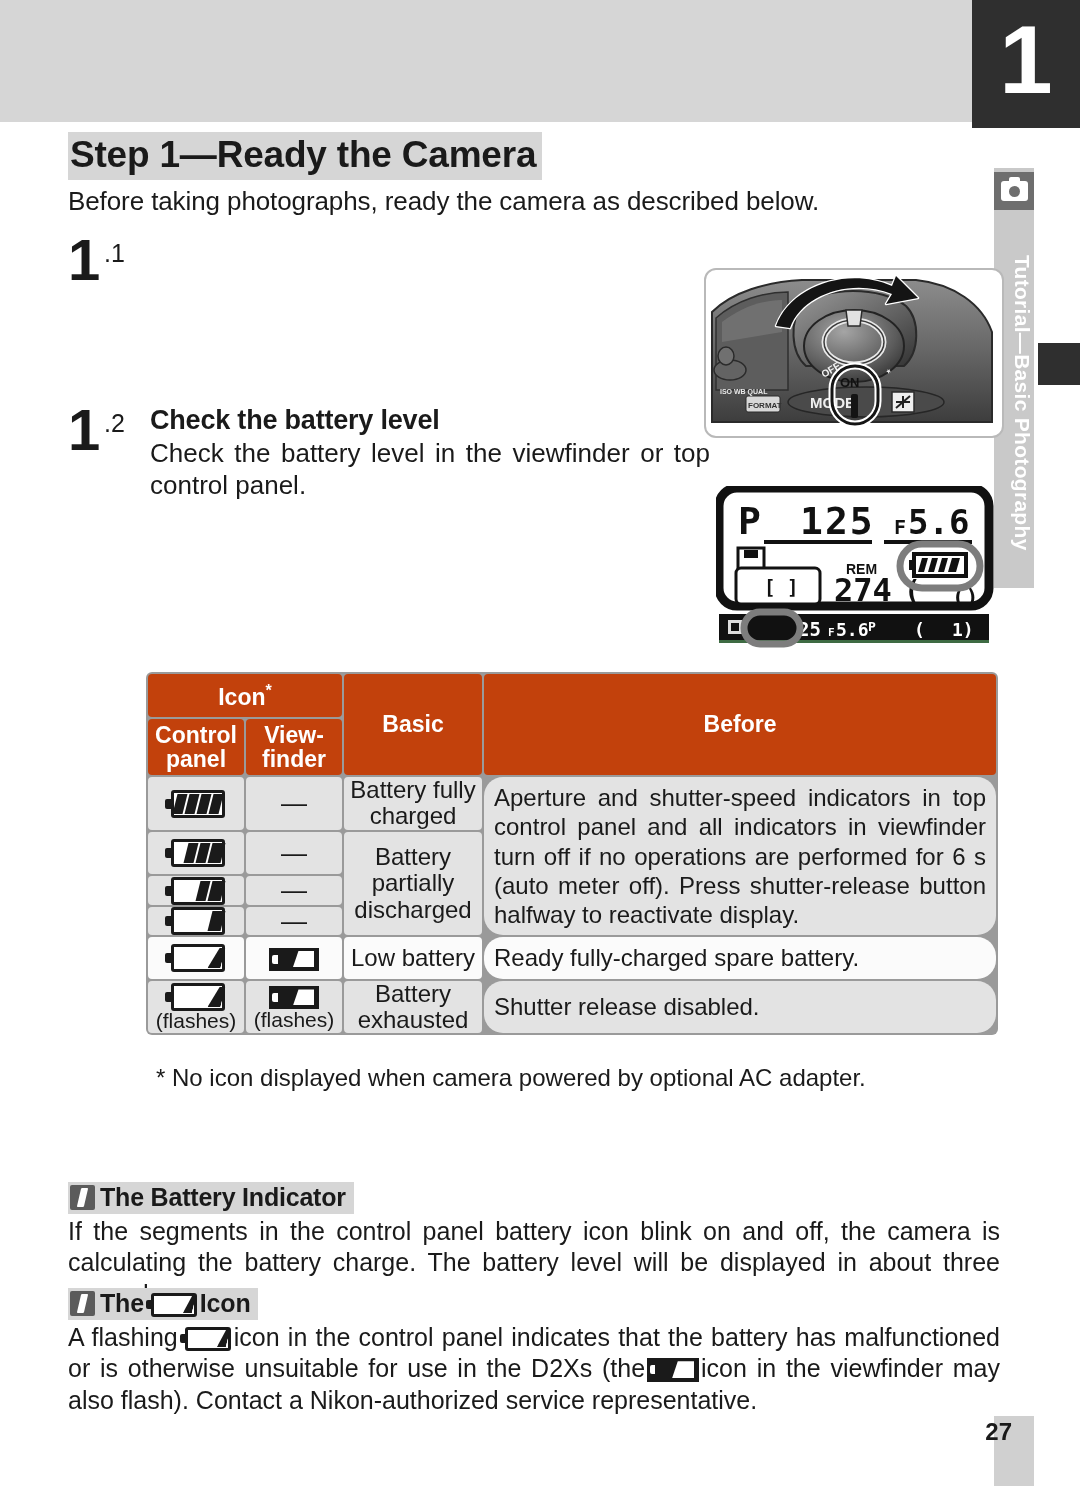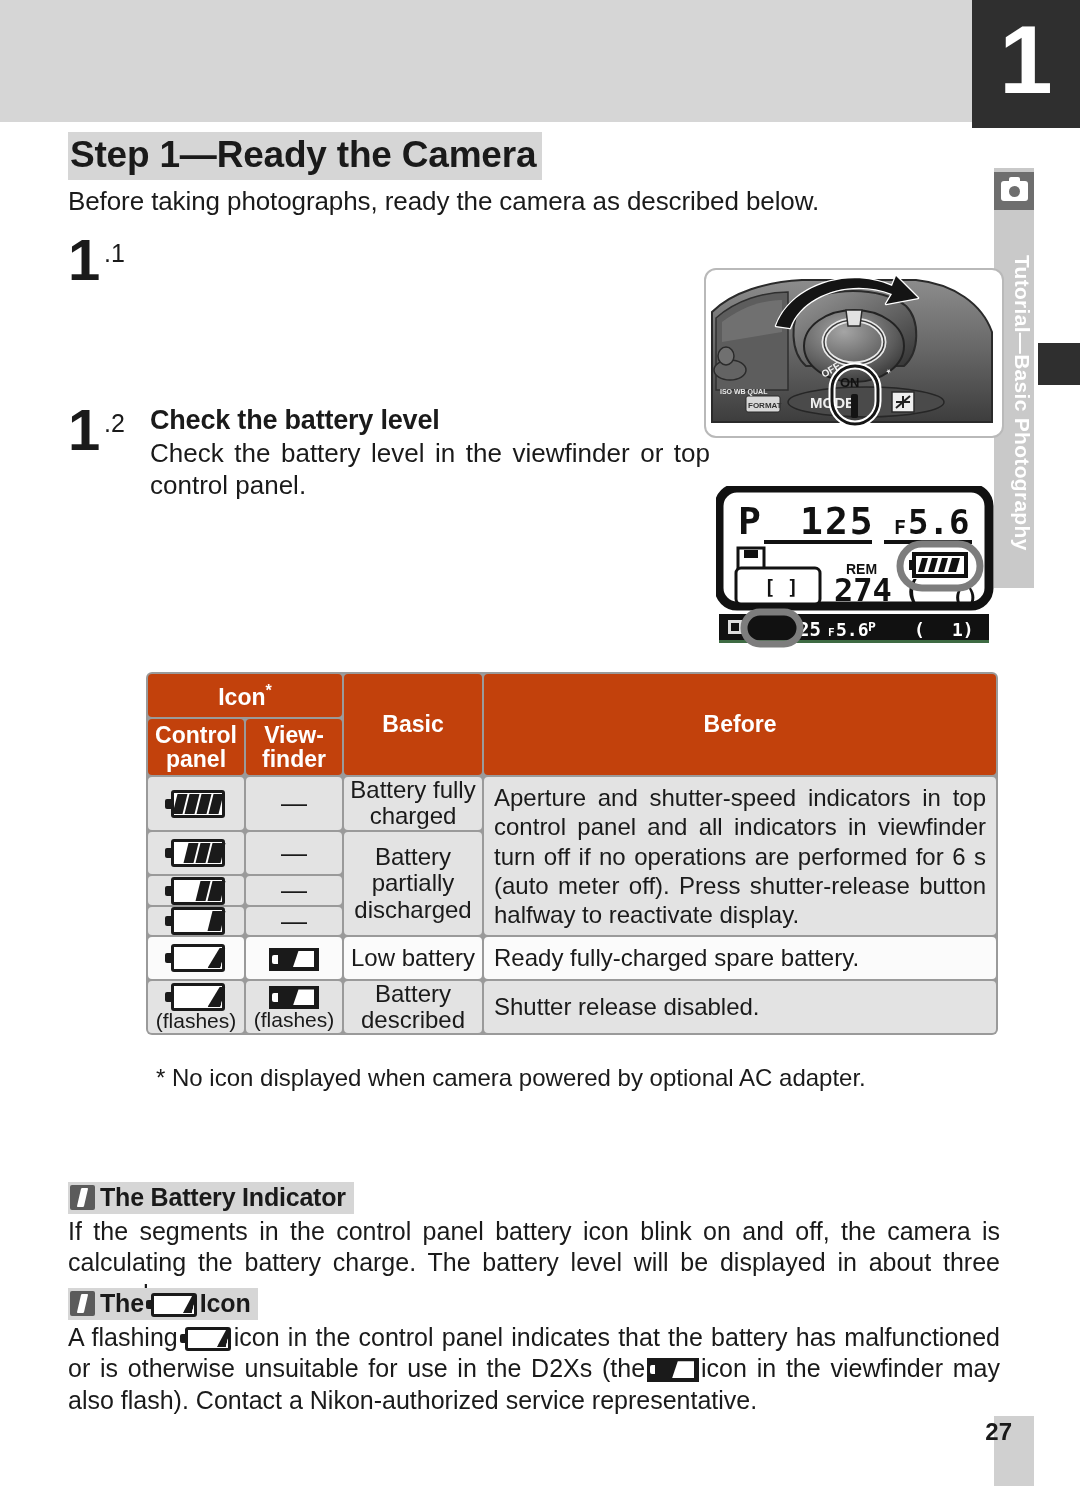--- a/index.html
+++ b/index.html
@@ -230,20 +230,21 @@
     line-height: 1.1;
     padding: 5px 4px;
   }
   .cell.light { background: #fbfbfb; }
   .cell.notes {
     text-align: justify;
     text-align-last: left;
     font-size: 24px;
     line-height: 1.22;
     padding: 6px 10px;
+    border-radius: 19px;
   }
   .cell.notes-left {
     text-align: left;
   }
   .sup-star { font-size: 0.7em; vertical-align: super; }
   .dash { font-size: 26px; }
   .flashes { font-size: 21px; display: block; margin-top: -2px; }
 
   
   .bat {
@@ -631,21 +632,21 @@
             </span>
         </span>
         <span class="flashes">(flashes)</span>
       </td>
       <td class="cell">
         <span class="bat inv small">
           <span class="body"></span><span class="nub"></span><span class="wedge"></span>
         </span>
         <span class="flashes">(flashes)</span>
       </td>
-      <td class="cell">Battery described</td>
+      <td class="cell">Battery exhausted</td>
       <td class="cell notes notes-left">Shutter release disabled.</td>
     </tr>
   </tbody>
 </table>
 
 <div class="footnote">* No icon displayed when camera powered by optional AC adapter.</div>
 
 <div class="tip" style="top:1182px;">
   <div class="tip-head">
     <span class="pencil"></span><span>The Battery Indicator</span>

